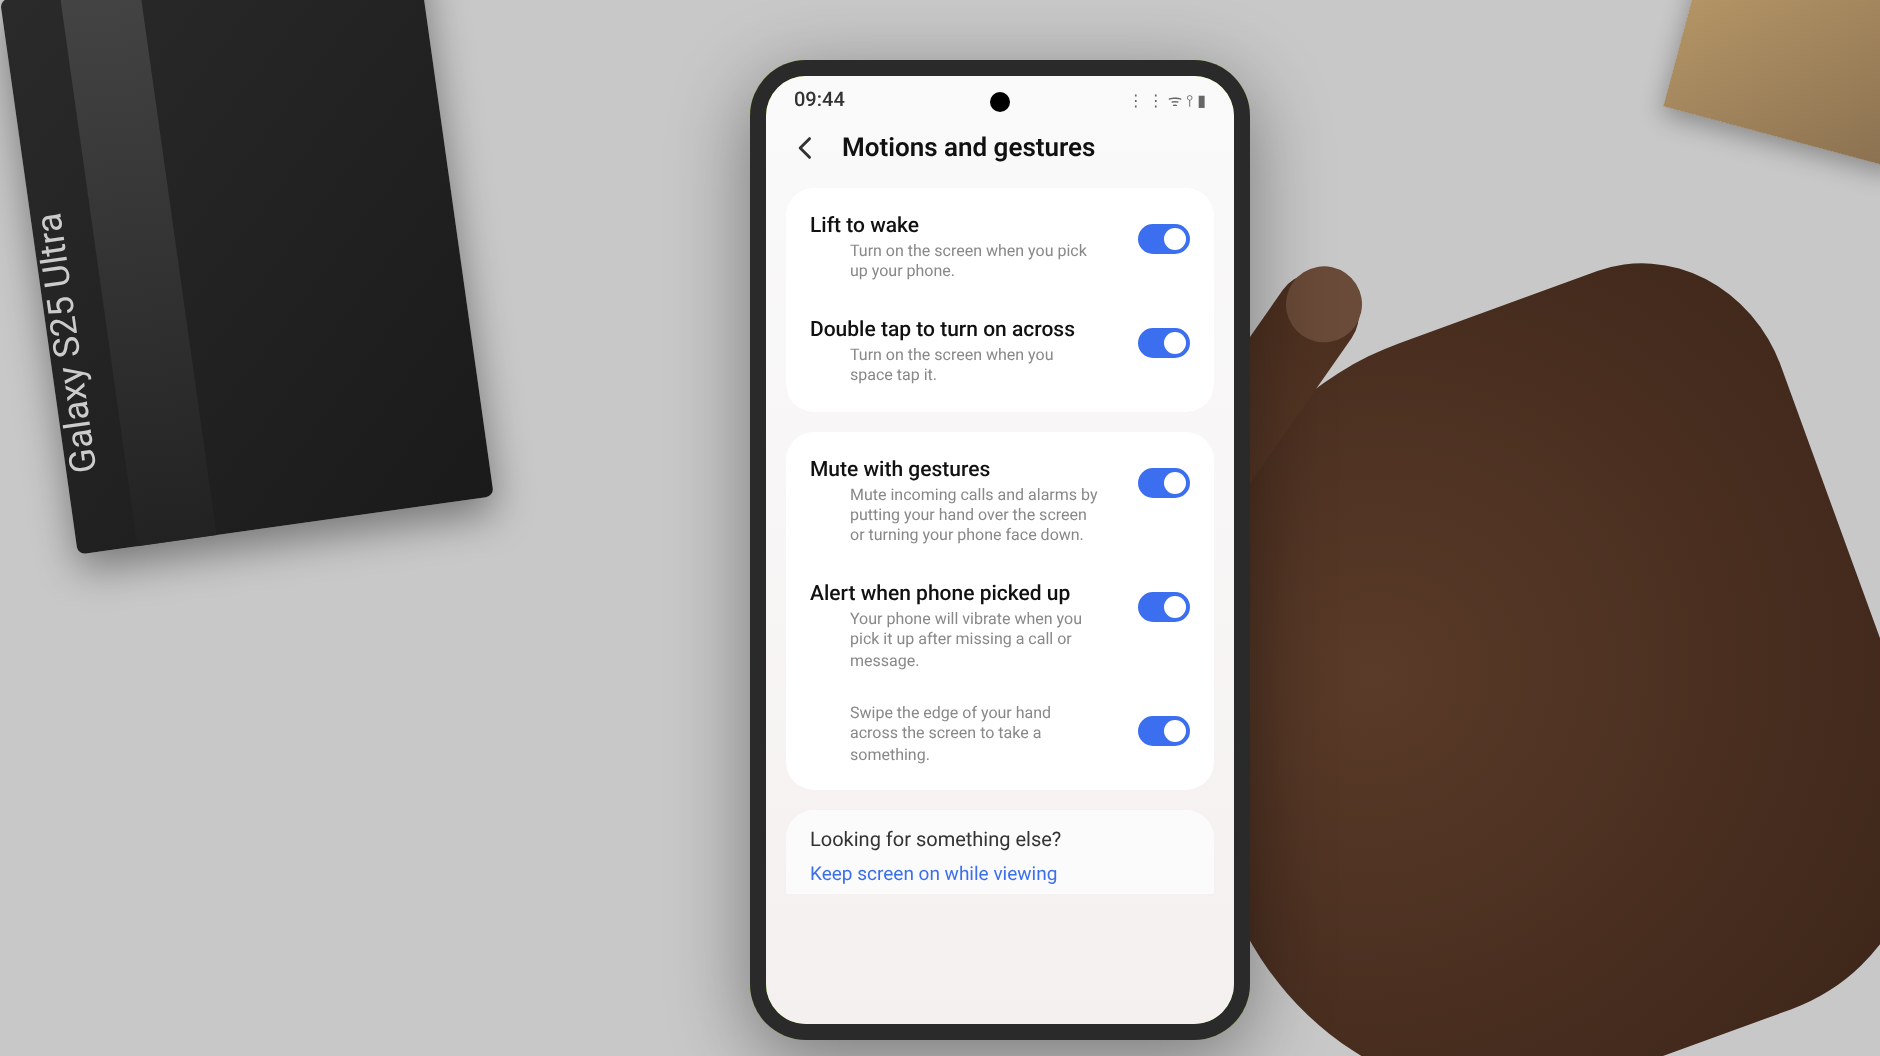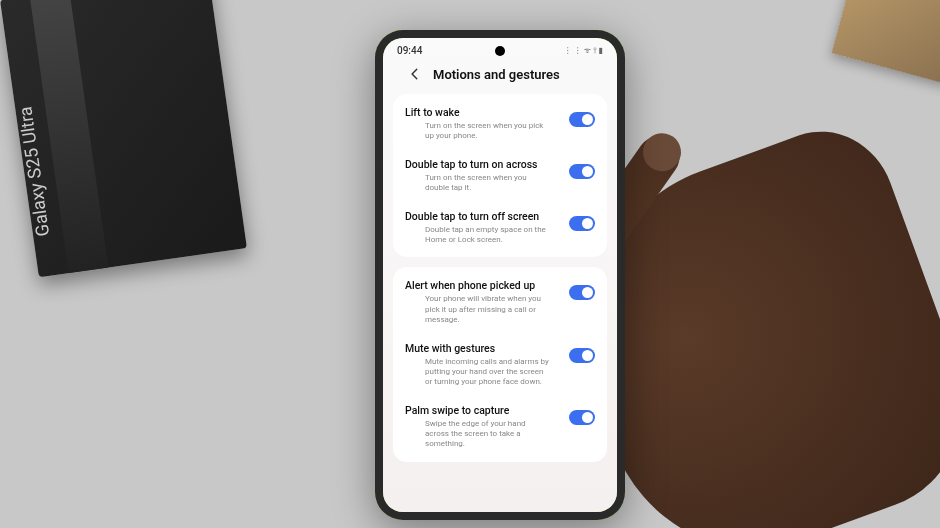--- a/index.html
+++ b/index.html
@@ -135,21 +135,21 @@
     gap: 3px;
     align-items: center;
     font-size: 8px;
     color: #666;
   }
   
   
   .app-header {
     display: flex;
     align-items: center;
-    padding: 8px 24px;
+    padding: 8px 12px;
     gap: 10px;
   }
   .back-btn {
     width: 16px;
     height: 16px;
     display: flex;
     align-items: center;
     justify-content: center;
   }
   .back-btn svg { width: 14px; height: 14px; }
@@ -267,53 +267,49 @@
         <div class="setting-item">
           <div class="setting-text">
             <div class="setting-title">Lift to wake</div>
             <div class="setting-desc">Turn on the screen when you pick up your phone.</div>
           </div>
           <div class="toggle"></div>
         </div>
         <div class="setting-item">
           <div class="setting-text">
             <div class="setting-title">Double tap to turn on across</div>
-            <div class="setting-desc">Turn on the screen when you double tap it.</div>
-          </div>
-          <div class="toggle"></div>
-        </div>
-        <div class="setting-item">
-          <div class="setting-text">
-            <div class="setting-title">Double tap to turn off screen</div>
-            <div class="setting-desc">Double tap an empty space on the Home or Lock screen.</div>
+            <div class="setting-desc">Turn on the screen when you space tap it.</div>
           </div>
           <div class="toggle"></div>
         </div>
       </div>
 
       <div class="settings-group">
+        <div class="setting-item">
+          <div class="setting-text">
+            <div class="setting-title">Mute with gestures</div>
+            <div class="setting-desc">Mute incoming calls and alarms by putting your hand over the screen or turning your phone face down.</div>
+          </div>
+          <div class="toggle"></div>
+        </div>
         <div class="setting-item">
           <div class="setting-text">
             <div class="setting-title">Alert when phone picked up</div>
             <div class="setting-desc">Your phone will vibrate when you pick it up after missing a call or message.</div>
           </div>
           <div class="toggle"></div>
         </div>
         <div class="setting-item">
           <div class="setting-text">
-            <div class="setting-title">Mute with gestures</div>
-            <div class="setting-desc">Mute incoming calls and alarms by putting your hand over the screen or turning your phone face down.</div>
-          </div>
-          <div class="toggle"></div>
-        </div>
-        <div class="setting-item">
-          <div class="setting-text">
-            <div class="setting-title">Palm swipe to capture</div>
             <div class="setting-desc">Swipe the edge of your hand across the screen to take a something.</div>
           </div>
           <div class="toggle"></div>
         </div>
       </div>
 
+      <div class="footer-section">
+        <div class="footer-title">Looking for something else?</div>
+        <div class="footer-link">Keep screen on while viewing</div>
+      </div>
 
     </div>
   </div>
 </div>
 
 </body></html>

